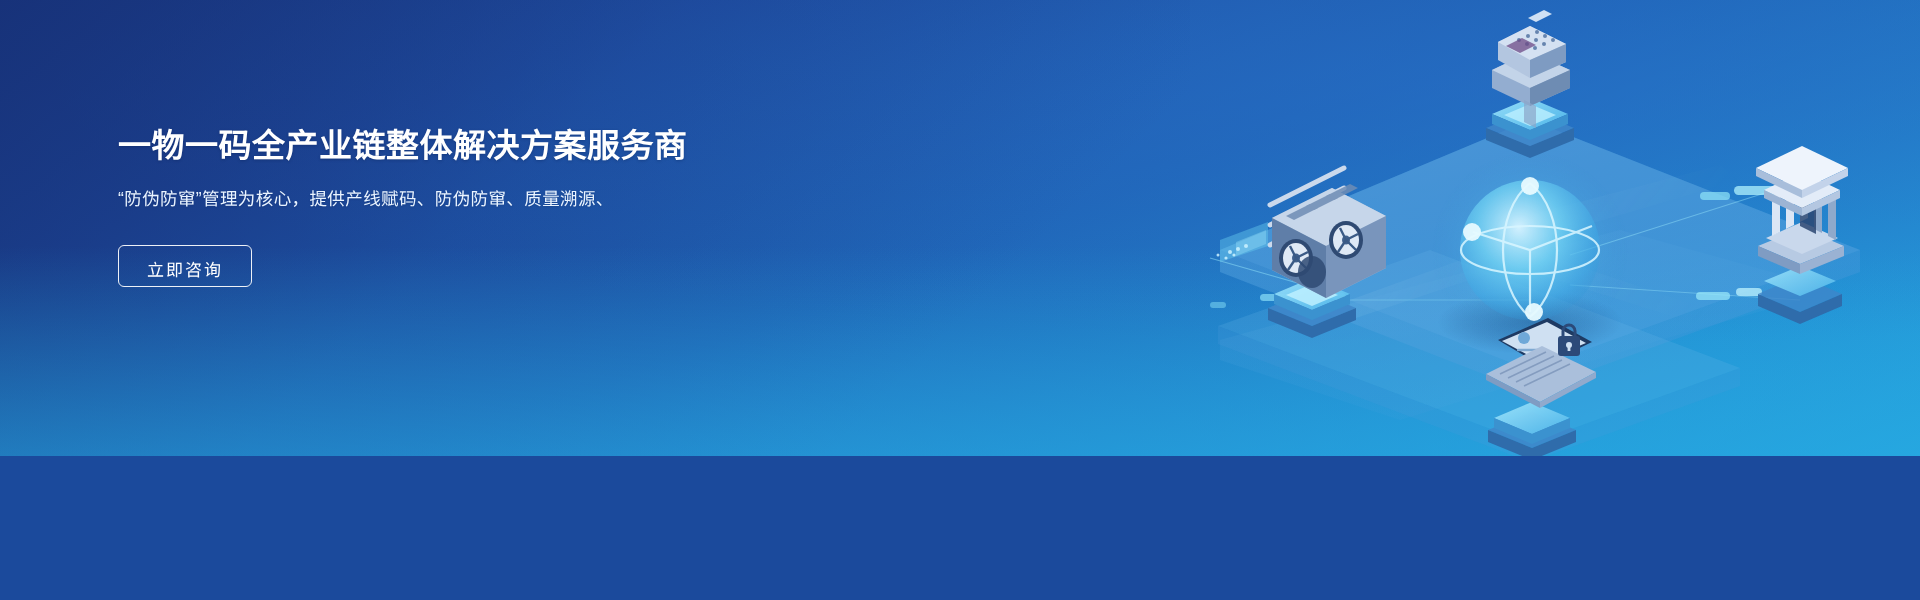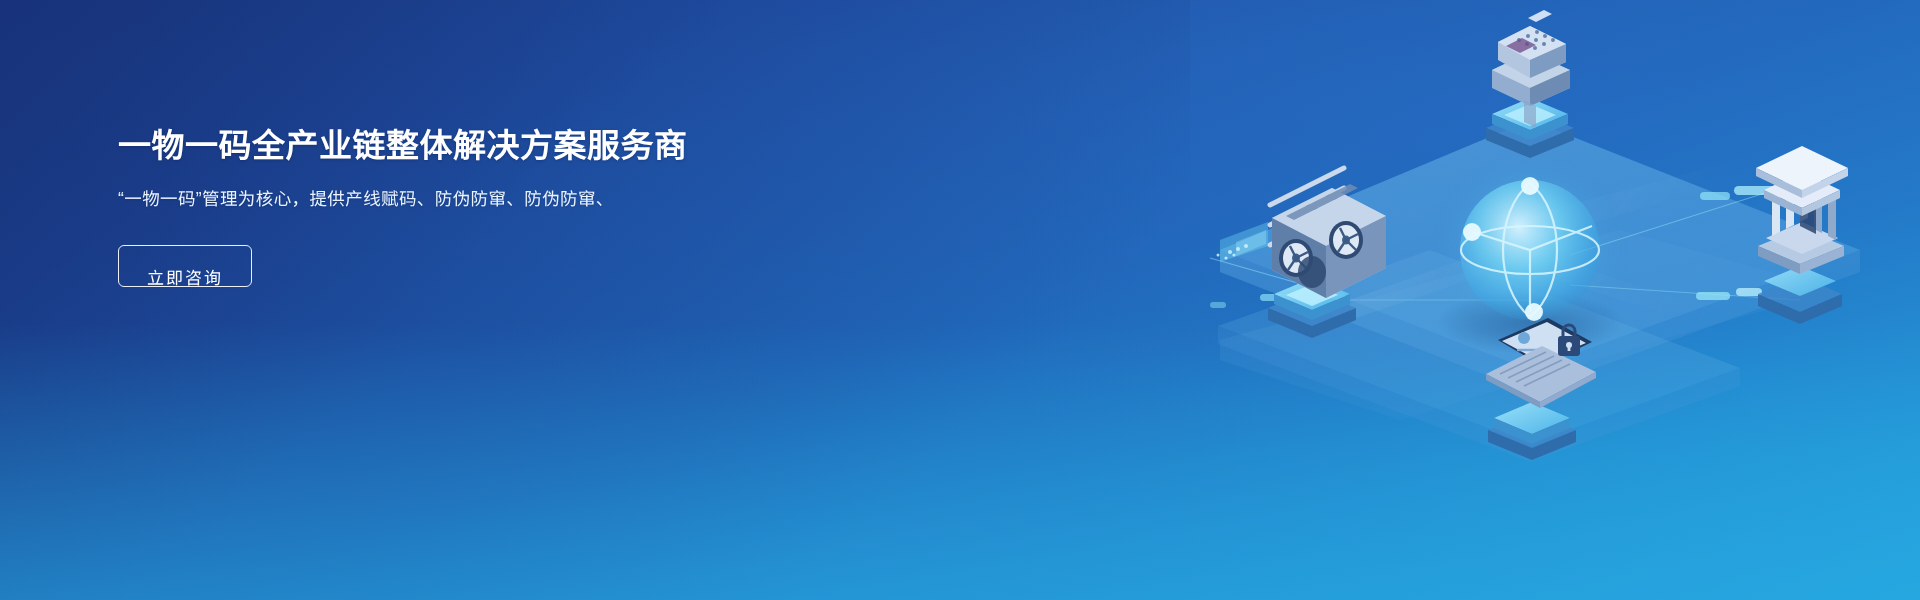--- a/index.html
+++ b/index.html
@@ -3,21 +3,21 @@
 <meta charset="utf-8">
 <title>Hero Banner</title>
 <style>
   html,body{margin:0;padding:0;}
   body{
     width:1920px;height:600px;overflow:hidden;
     font-family:"Liberation Sans","DejaVu Sans",sans-serif;
     background:#1b4a9c;
   }
   .banner{
-    position:relative;width:1920px;height:600px;overflow:hidden;
+    position:relative;width:1920px;height:456px;overflow:hidden;
     background:
       radial-gradient(130% 100% at 78% 18%, rgba(40,110,200,0.55) 0%, rgba(40,110,200,0) 58%),
       linear-gradient(160deg,#1e3f8f 0%, #1f4a9e 22%, #1f66b7 52%, #2390d3 80%, #26a7e0 100%);
   }
   
   .bg-wash-left{
     position:absolute;left:0;top:0;width:62%;height:100%;
     background:linear-gradient(135deg, rgba(22,48,118,0.85) 0%, rgba(24,62,140,0.35) 42%, rgba(26,110,180,0) 78%);
     pointer-events:none;
   }
@@ -47,21 +47,21 @@
     font-size:17.5px;
     line-height:2.0;
     letter-spacing:0.4px;
     font-weight:400;
     text-shadow:0 1px 2px rgba(0,20,60,0.18);
   }
   .sub span{display:block;white-space:nowrap;}
   .cta{
     display:inline-block;
     margin-top:28px;
-    padding:12px 28px;
+    padding:4px 28px;
     height:42px;line-height:42px;
     border:1px solid rgba(255,255,255,0.92);
     border-radius:6px;
     color:#ffffff;
     font-size:17px;
     letter-spacing:2px;
     background:transparent;
     cursor:pointer;
     box-sizing:border-box;
   }
@@ -347,19 +347,19 @@
         </g>
       </g>
 
     </svg>
   </div>
 
   <div class="content">
     <h1 class="headline">一物一码全产业链整体解决方案服务商</h1>
 
     <p class="sub">
-      <span>“一物一码”管理为核心，提供产线赋码、防伪防窜、防伪防窜、</span>
+      <span>“防伪防窜”管理为核心，提供产线赋码、防伪防窜、质量溯源、</span>
     </p>
 
     <button class="cta">立即咨询</button>
   </div>
 
 </div>
 
 </body></html>

